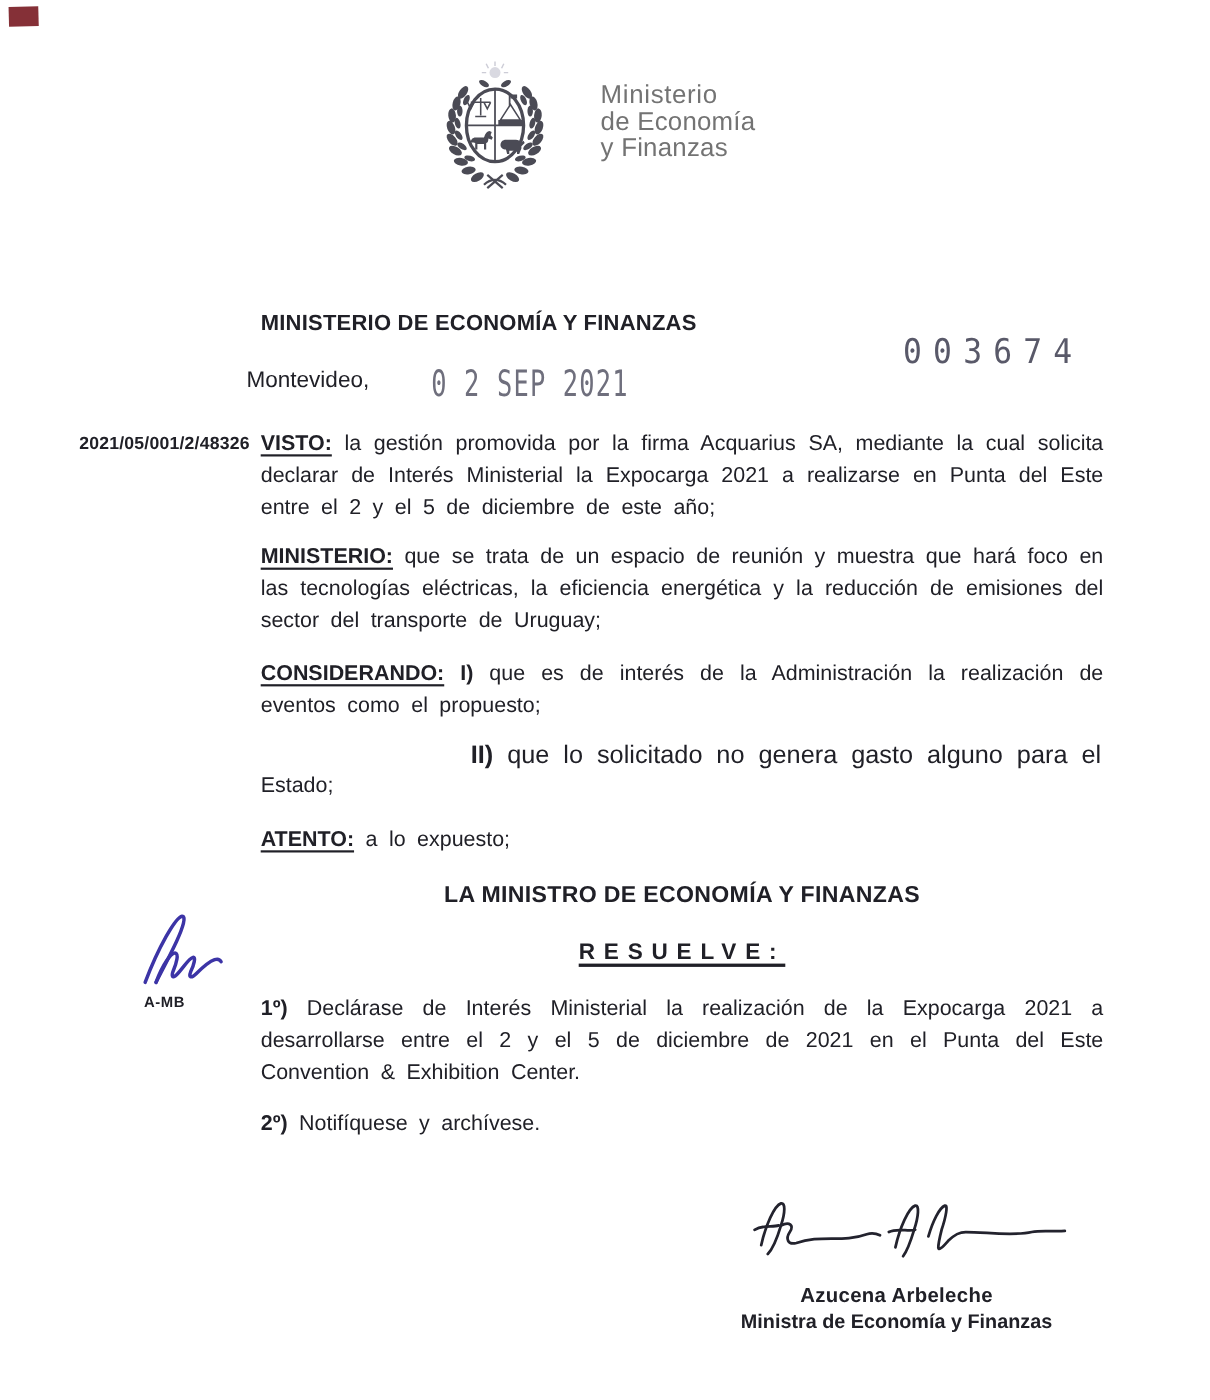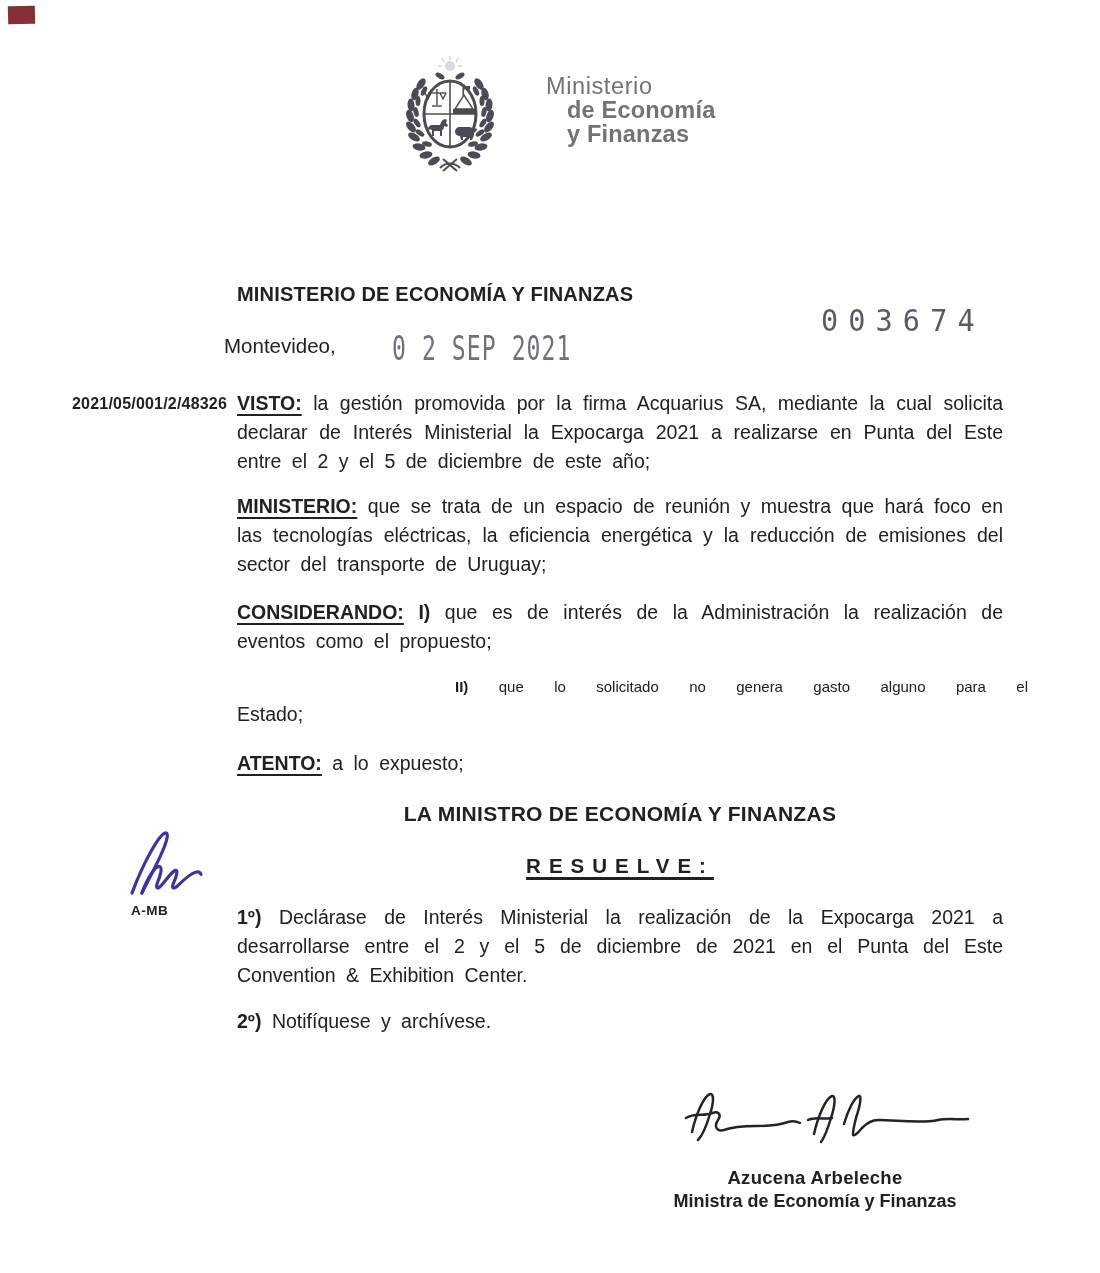--- a/index.html
+++ b/index.html
@@ -7,38 +7,38 @@
     position:relative; width:1100px; height:1273px; margin:0 auto;
     background:#ffffff; overflow:hidden;
     font-family:"Liberation Sans", sans-serif; color:#202027;
   }
   .corner-mark { position:absolute; left:8px; top:6px; width:27px; height:18px;
     background:#7b1e26; opacity:.92; transform:rotate(-1.5deg); }
   
   .crest { position:absolute; left:400px; top:54px; }
   .logo-text { position:absolute; left:546px; top:74px; font-size:23.5px; line-height:24px; color:#737373; }
   .logo-text .l1 { font-weight:400; letter-spacing:.6px; }
-  .logo-text .l2, .logo-text .l3 { font-weight:700; letter-spacing:.2px;margin-left:21px; }
+  .logo-text .l2, .logo-text .l3 { font-weight:400; letter-spacing:.2px; }
   
   .ministry-title { position:absolute; left:237px; top:283px; margin:0;
     font-size:20px; font-weight:700; letter-spacing:.2px; }
   .place-line { position:absolute; left:224px; top:334px; font-size:20.5px; }
   .date-stamp { position:absolute; left:392px; top:329px;
     font-family:"DejaVu Sans Mono", monospace; font-size:33px; font-weight:400;
     color:#60606f; letter-spacing:1.5px; transform:scaleX(.7); transform-origin:left top; opacity:.9; }
   .number-stamp { position:absolute; left:821px; top:302px;
     font-family:"DejaVu Sans Mono", monospace; font-size:31px; font-weight:500;
     color:#4c4c5d; letter-spacing:11px; transform:scaleX(.92); transform-origin:left top; opacity:.92; }
   .file-ref { position:absolute; left:72px; top:395px; font-size:16px; font-weight:700; letter-spacing:.2px; }
   
   .para { position:absolute; left:237px; width:766px; margin:0;
     font-size:19.5px; line-height:29px; text-align:justify; word-spacing:5px; }
   .u { font-weight:700; text-decoration:underline; text-decoration-thickness:2px; text-underline-offset:3.5px; }
   .b { font-weight:700; }
-  .indent-line { position:absolute; left:455px; width:573px; font-size:15px; line-height:29px;
+  .indent-line { position:absolute; left:428px; width:573px; font-size:23px; line-height:29px;
     text-align:justify; text-align-last:justify; }
   .plain-line { position:absolute; left:237px; font-size:19.5px; line-height:29px; }
   .authority-heading { position:absolute; left:237px; width:766px; top:802px; margin:0;
     text-align:center; font-size:21px; font-weight:700; letter-spacing:.3px; }
   .resolve-heading { position:absolute; left:237px; width:766px; top:854px; margin:0;
     text-align:center; font-size:20.5px; font-weight:700; letter-spacing:8px; }
   .resolve-heading span { text-decoration:underline; text-decoration-thickness:2.5px; text-underline-offset:4px; }
   
   .initials-sig { position:absolute; left:124px; top:826px; }
   .initials-label { position:absolute; left:131px; top:903px; font-size:13.5px; font-weight:700; letter-spacing:.5px; }

